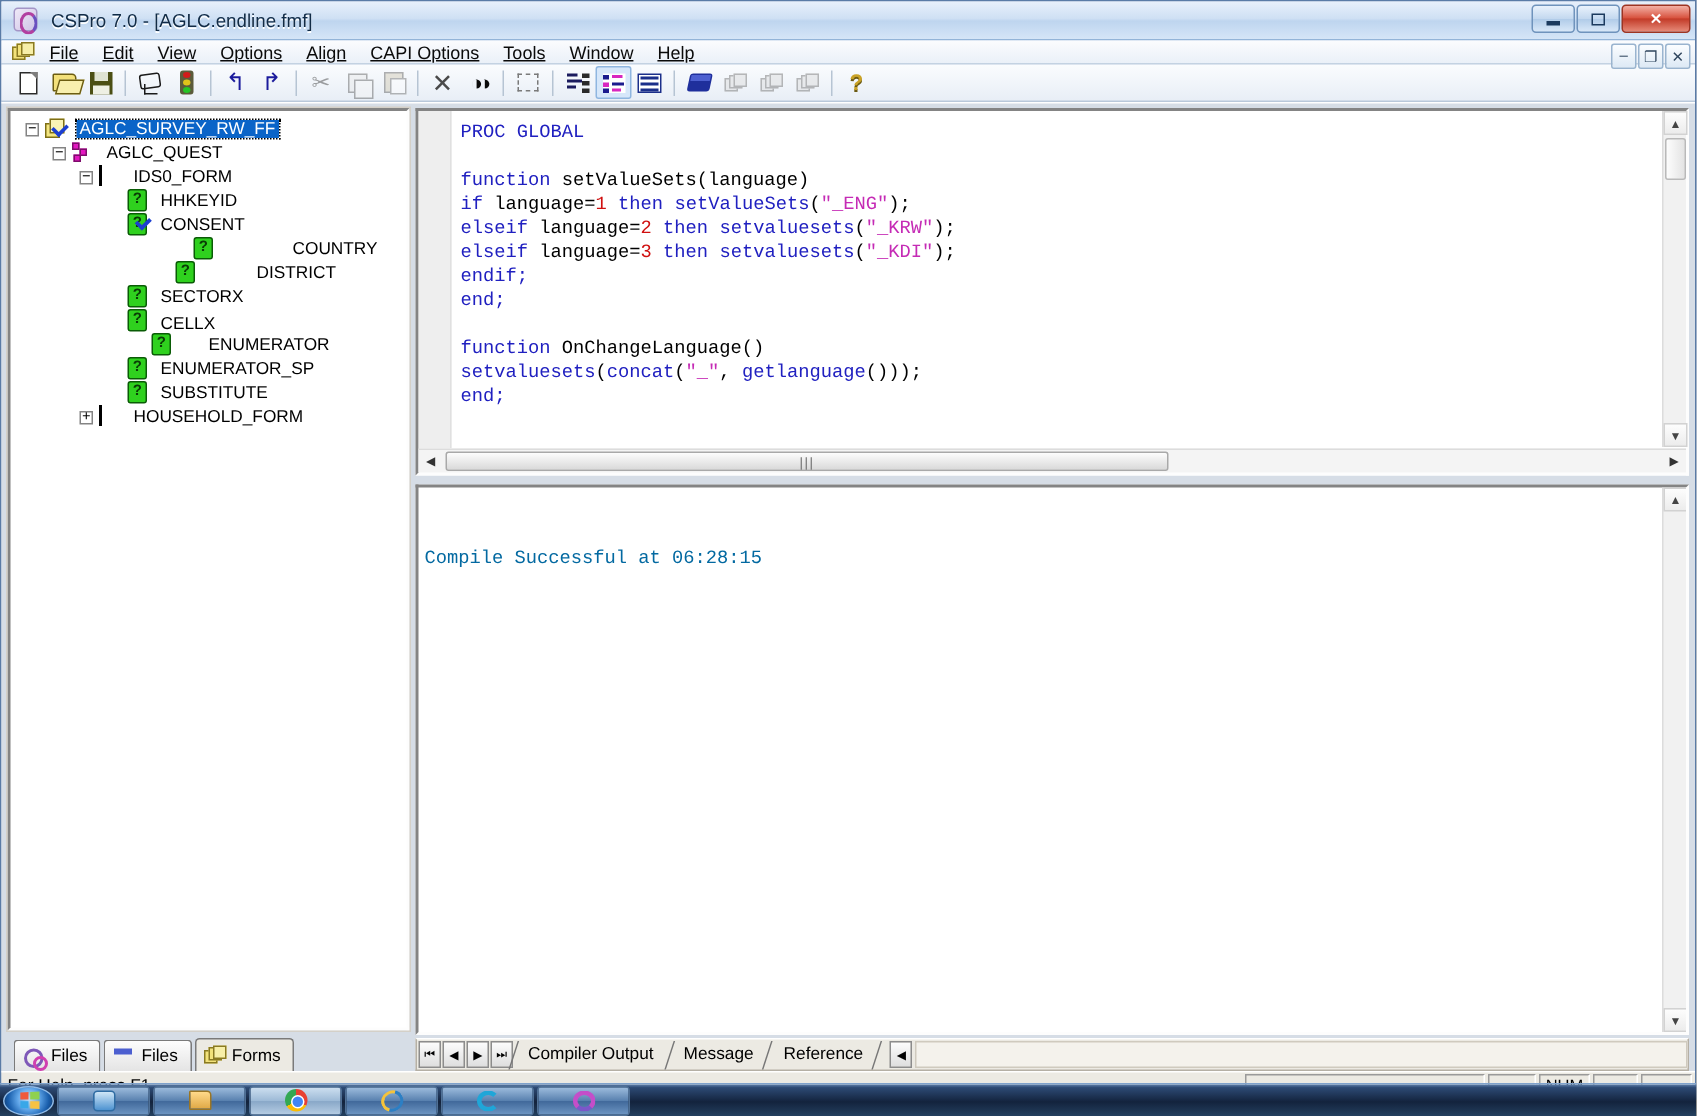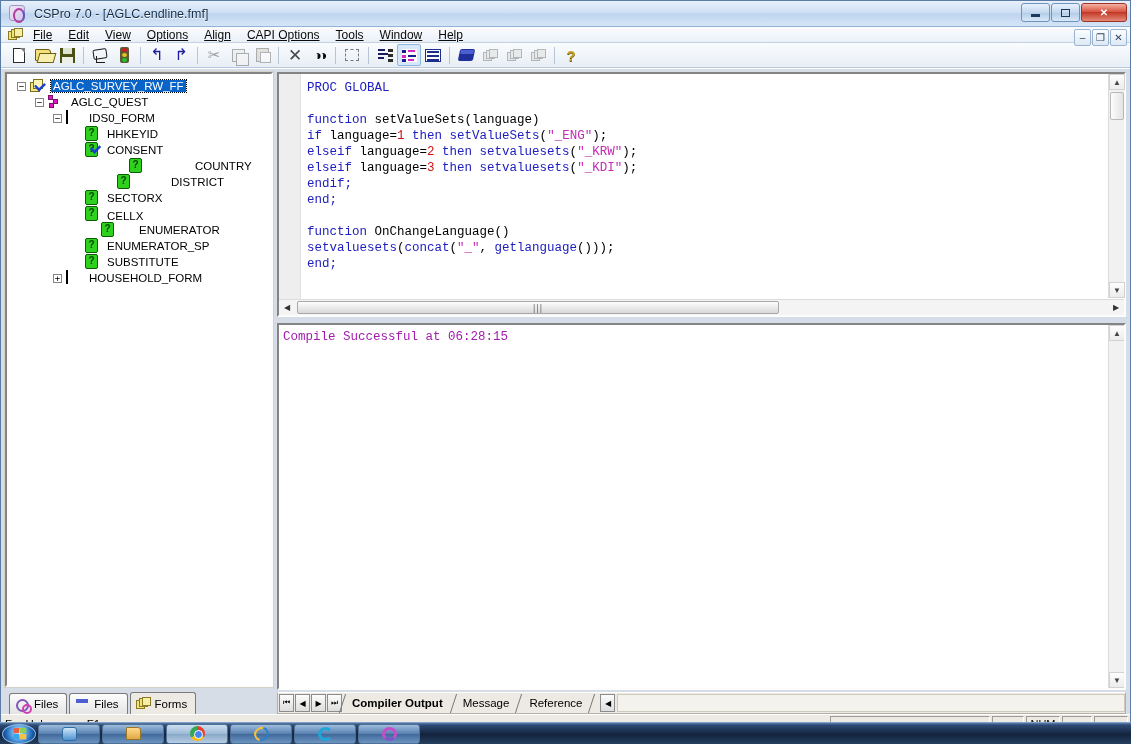--- a/index.html
+++ b/index.html
@@ -253,40 +253,40 @@
 
   #splitter{height:6px;background:#d6dde6;cursor:row-resize;}
 
   
   #output-frame{
     flex:1;border:2px solid;border-color:#848484 #fdfdfd #fdfdfd #848484;
     background:#fff;display:flex;flex-direction:column;position:relative;overflow:hidden;
   }
   #output-text{
     flex:1;padding:5px 0 0 4px;
-    font-family:"Liberation Mono","DejaVu Sans Mono",monospace;font-size:12.5px;color:#a21caf;
+    font-family:"Liberation Mono","DejaVu Sans Mono",monospace;font-size:12.5px;color:#0369a1;margin-top:35px;
   }
   #vscroll-out{
     position:absolute;right:0;top:0;bottom:0;width:16px;background:#f1f1f1;border-left:1px solid #dcdcdc;
   }
   
   #bottom-tabs{
     height:22px;display:flex;align-items:center;background:#eceae3;margin-top:2px;
     border:1px solid #b5b0a5;border-top:1px solid #fff;
   }
   .navbtn{
     width:15px;height:18px;border:1px solid #8c8c8c;background:linear-gradient(180deg,#fcfcfc,#dedede);
     display:flex;align-items:center;justify-content:center;font-size:8px;color:#000;margin-left:1px;
     font-family:"DejaVu Sans",sans-serif;
   }
   .btab{
     height:19px;display:flex;align-items:center;padding:0 10px;font-size:11.5px;color:#000;
     position:relative;
   }
-  .btab.active{font-weight:bold;}
+  .btab.active{font-weight:normal;}
   .btab .lslash{position:absolute;left:0;top:0;bottom:0;width:8px;border-left:1px solid #777;transform:skewX(-18deg);}
   .btab .rslash{position:absolute;right:0;top:0;bottom:0;width:8px;border-right:1px solid #777;transform:skewX(-18deg);}
   #bt-right-arrow{
     width:15px;height:18px;border:1px solid #8c8c8c;background:linear-gradient(180deg,#fcfcfc,#dedede);
     display:flex;align-items:center;justify-content:center;font-size:8px;margin-left:8px;
   }
   #bt-filler{flex:1;height:18px;background:#f4f2ec;border:1px solid #cfcabe;margin-left:2px;}
 
   
   #statusbar{

